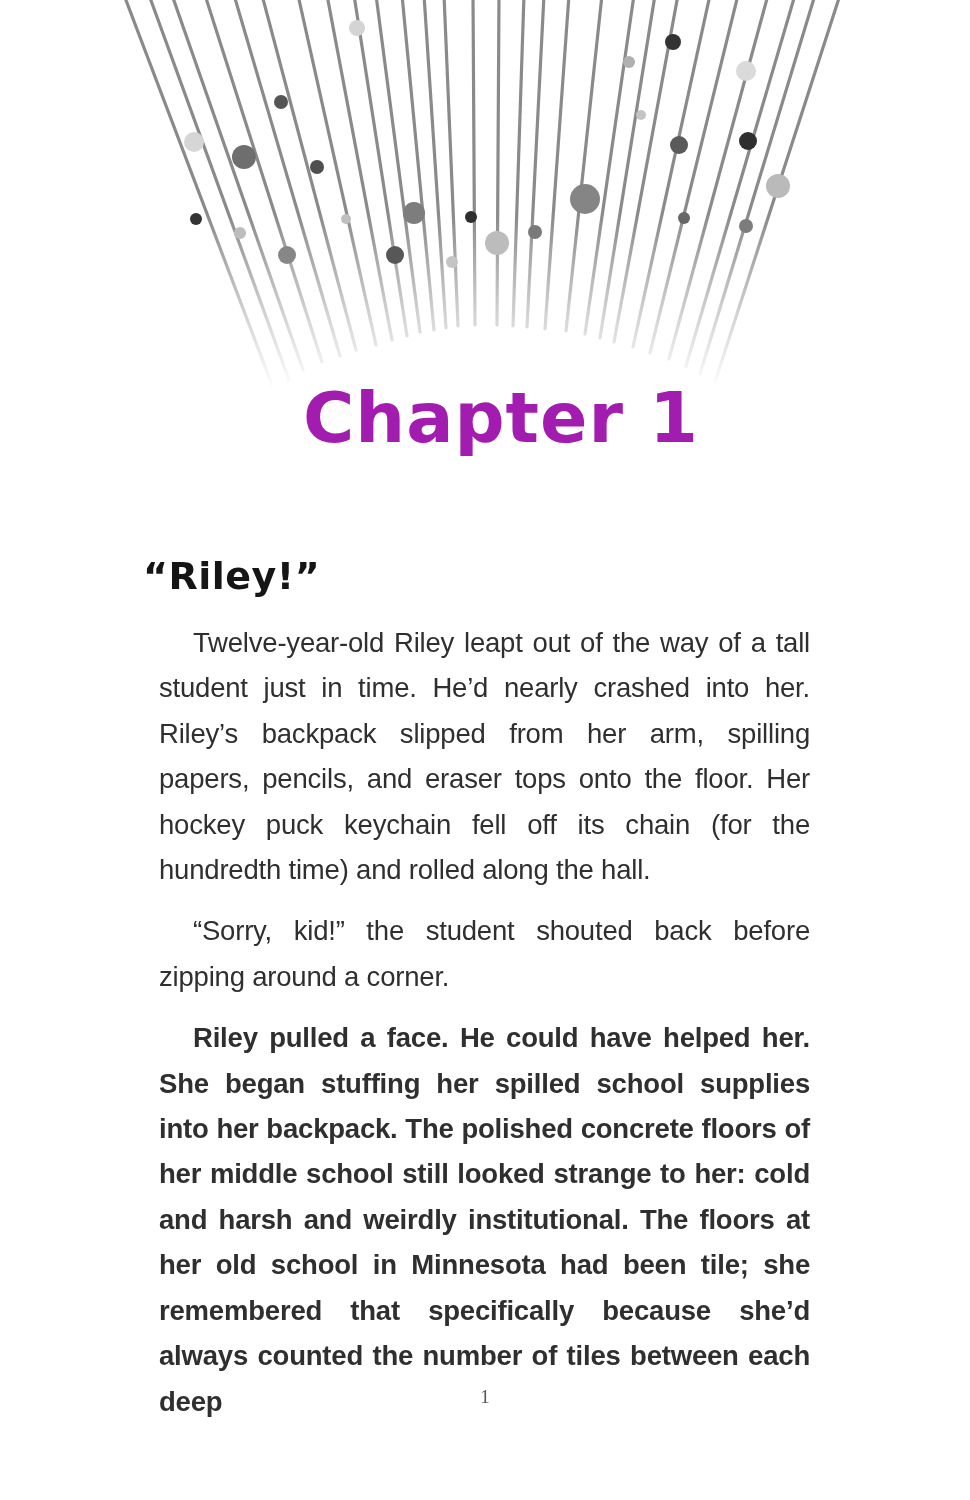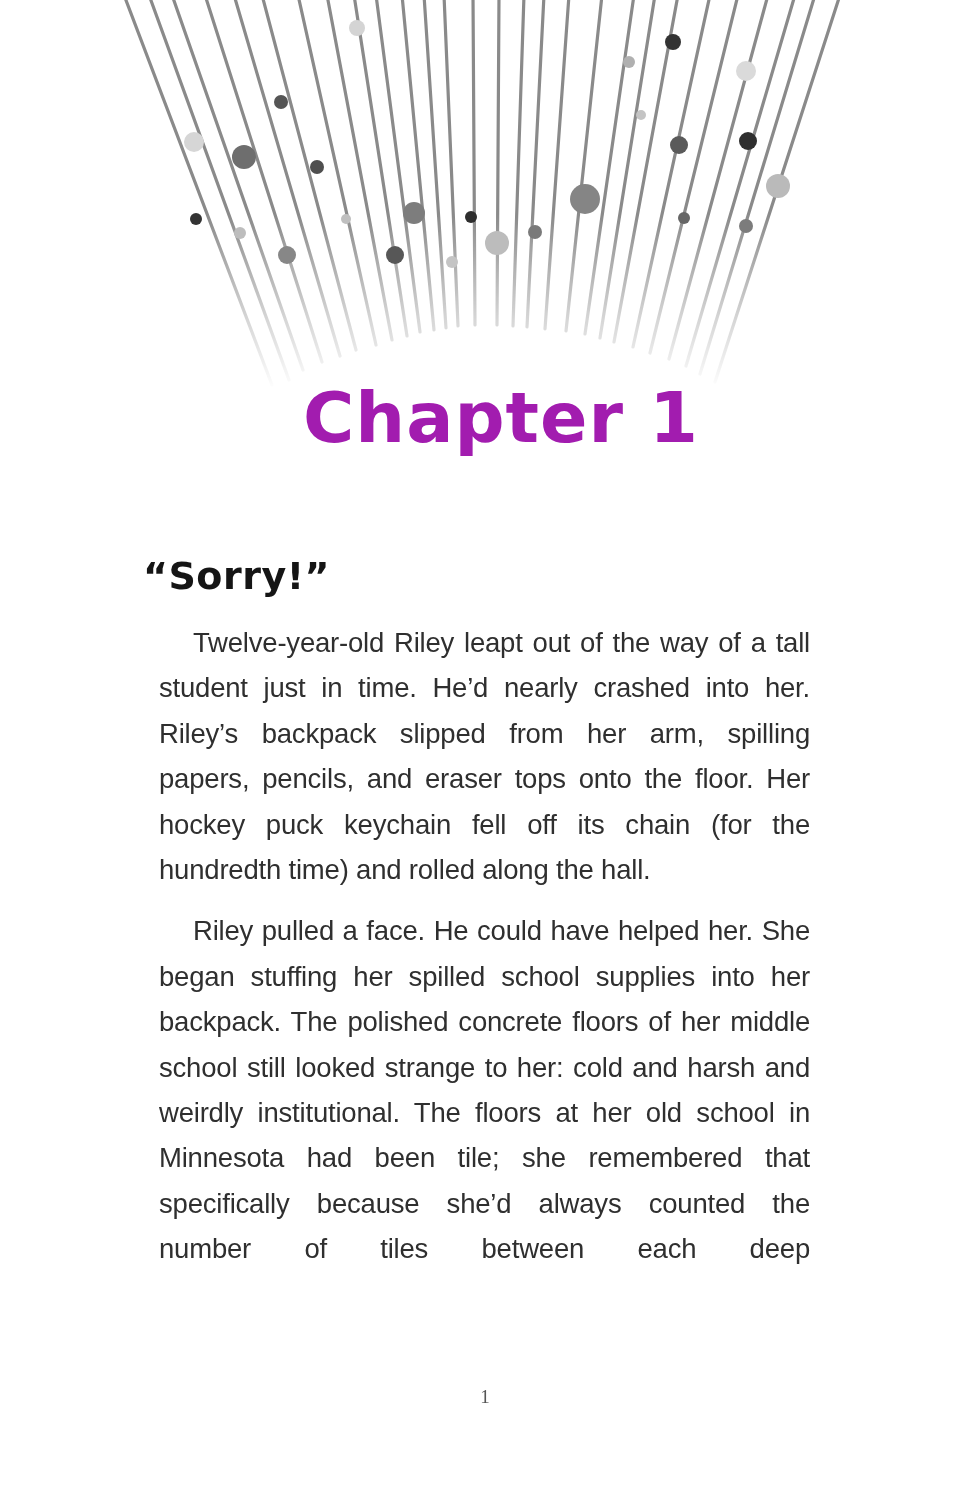--- a/index.html
+++ b/index.html
@@ -18,21 +18,21 @@
   .dialogue-heading {
     margin: 0; font-family: "DejaVu Sans", sans-serif; font-weight: bold;
     font-size: 38px; line-height: 56px; color: #151515; letter-spacing: 0.5px;
   }
   .para {
     margin: 16px; font-size: 27.5px; line-height: 45.4px; font-weight: normal;
     text-align: justify; text-indent: 34px; color: #2f2f2f;
     font-family: "Liberation Sans", sans-serif; letter-spacing: -0.2px;
     -webkit-text-stroke: 0px;
   }
-  .para.last-cut { text-align-last: justify; }
+  .para.last-cut { text-align-last: justify; font-weight: bold; }
   .page-number {
     position: absolute; left: 0; width: 970px; top: 1386px; text-align: center;
     font-family: "Liberation Serif", serif; font-size: 19px; color: #555;
   }
 </style>
 </head>
 <body>
 
 <svg class="art" width="970" height="400" viewBox="0 0 970 400" xmlns="http://www.w3.org/2000/svg">
   <defs>
@@ -101,18 +101,19 @@
       <circle cx="746" cy="71" r="10" fill="#dadada"></circle>
       <circle cx="748" cy="141" r="9" fill="#2f2f2f"></circle>
       <circle cx="778" cy="186" r="12" fill="#bababa"></circle>
       <circle cx="746" cy="226" r="7" fill="#7c7c7c"></circle>
     </g>
 </svg>
 
 <h1 class="chapter-title">Chapter 1</h1>
 
 <div class="text-block">
-  <h2 class="dialogue-heading">“Sorry!”</h2>
+  <h2 class="dialogue-heading">“Riley!”</h2>
   <p class="para">Twelve-year-old Riley leapt out of the way of a tall student just in time. He’d nearly crashed into her. Riley’s backpack slipped from her arm, spilling papers, pencils, and eraser tops onto the floor. Her hockey puck keychain fell off its chain (for the hundredth time) and rolled along the hall.</p>
+  <p class="para">“Sorry, kid!” the student shouted back before zipping around a corner.</p>
   <p class="para last-cut">Riley pulled a face. He could have helped her. She began stuffing her spilled school supplies into her backpack. The polished concrete floors of her middle school still looked strange to her: cold and harsh and weirdly institutional. The floors at her old school in Minnesota had been tile; she remembered that specifically because she’d always counted the number of tiles between each deep</p>
 </div>
 
 <div class="page-number">1</div>
 
 </body></html>

